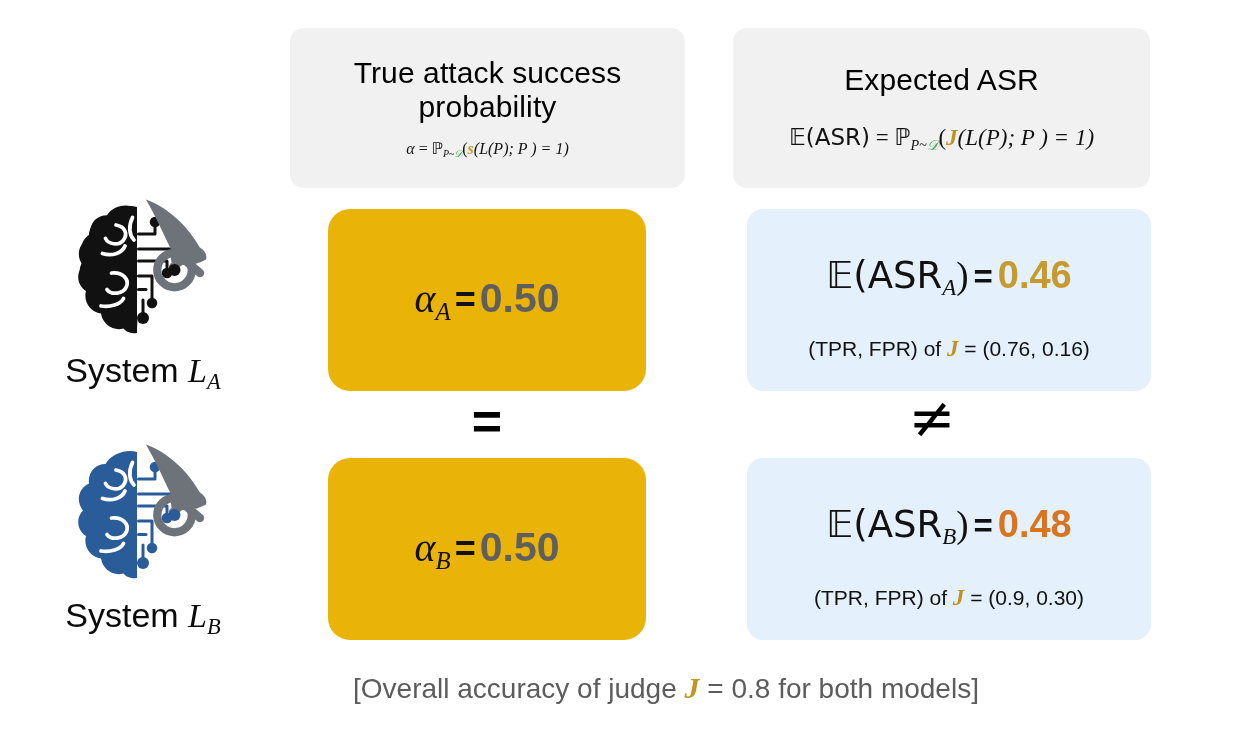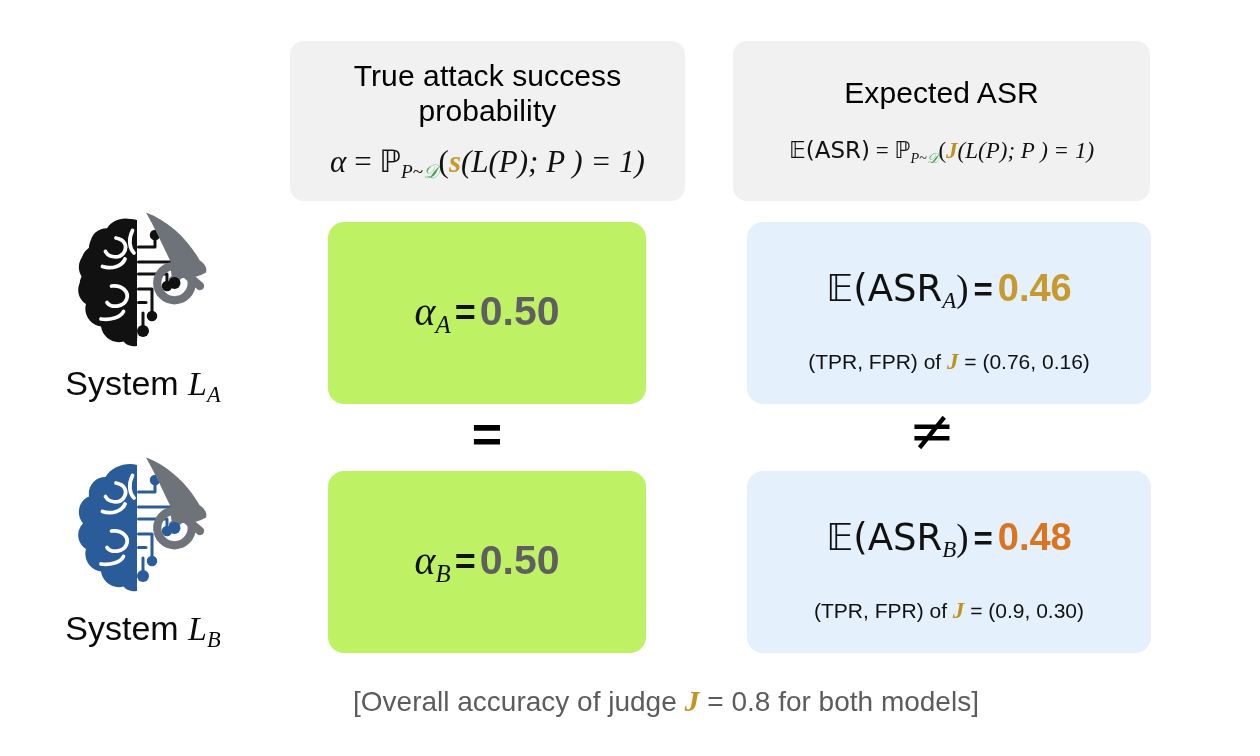--- a/index.html
+++ b/index.html
@@ -9,21 +9,21 @@
   }
   body {
     width: 1260px;
     height: 756px;
     position: relative;
     font-family: "Liberation Sans", sans-serif;
     overflow: hidden;
   }
   .stage {
     position: absolute;
-    left: 0; top: 16px;
+    left: 0; top: 3px;
     width: 1260px;
     height: 732px;
   }
 
   
   .header-box {
     position: absolute;
     background: #F1F1F1;
     border-radius: 14px;
     box-sizing: border-box;
@@ -38,21 +38,21 @@
   .hdr-title {
     font-size: 30px;
     color: #000000;
     line-height: 1.16;
     text-align: center;
     letter-spacing: .1px;
   }
   .hdr-formula {
     margin-top: 14px;
     font-family: "Liberation Serif", serif;
-    font-size: 31px;
+    font-size: 16px;
     color: #121212;
     text-align: center;
     white-space: nowrap;
   }
   #hdr-asr .hdr-formula { margin-top: 26px; font-size: 23px; }
 
   
   .mi      { font-style: italic; }
   .mup     { font-style: normal; }
   .sub     { font-size: .62em; vertical-align: -0.32em; font-style: italic; }
@@ -88,21 +88,21 @@
   
   .value-box {
     position: absolute;
     box-sizing: border-box;
     border-radius: 16px;
     display: flex;
     flex-direction: column;
     align-items: center;
     justify-content: center;
   }
-  .alpha-box { background: #bef264; }
+  .alpha-box { background: #eab308; border-radius: 22px; }
   .asr-box   { background: #E4F0FB; }
 
   #box-alpha-a { left: 328px; top: 206px; width: 318px; height: 182px; }
   #box-alpha-b { left: 328px; top: 455px; width: 318px; height: 182px; }
   #box-asr-a   { left: 747px; top: 206px; width: 404px; height: 182px; }
   #box-asr-b   { left: 747px; top: 455px; width: 404px; height: 182px; }
 
   .alpha-line {
     font-family: "Liberation Serif", serif;
     font-size: 40px;

